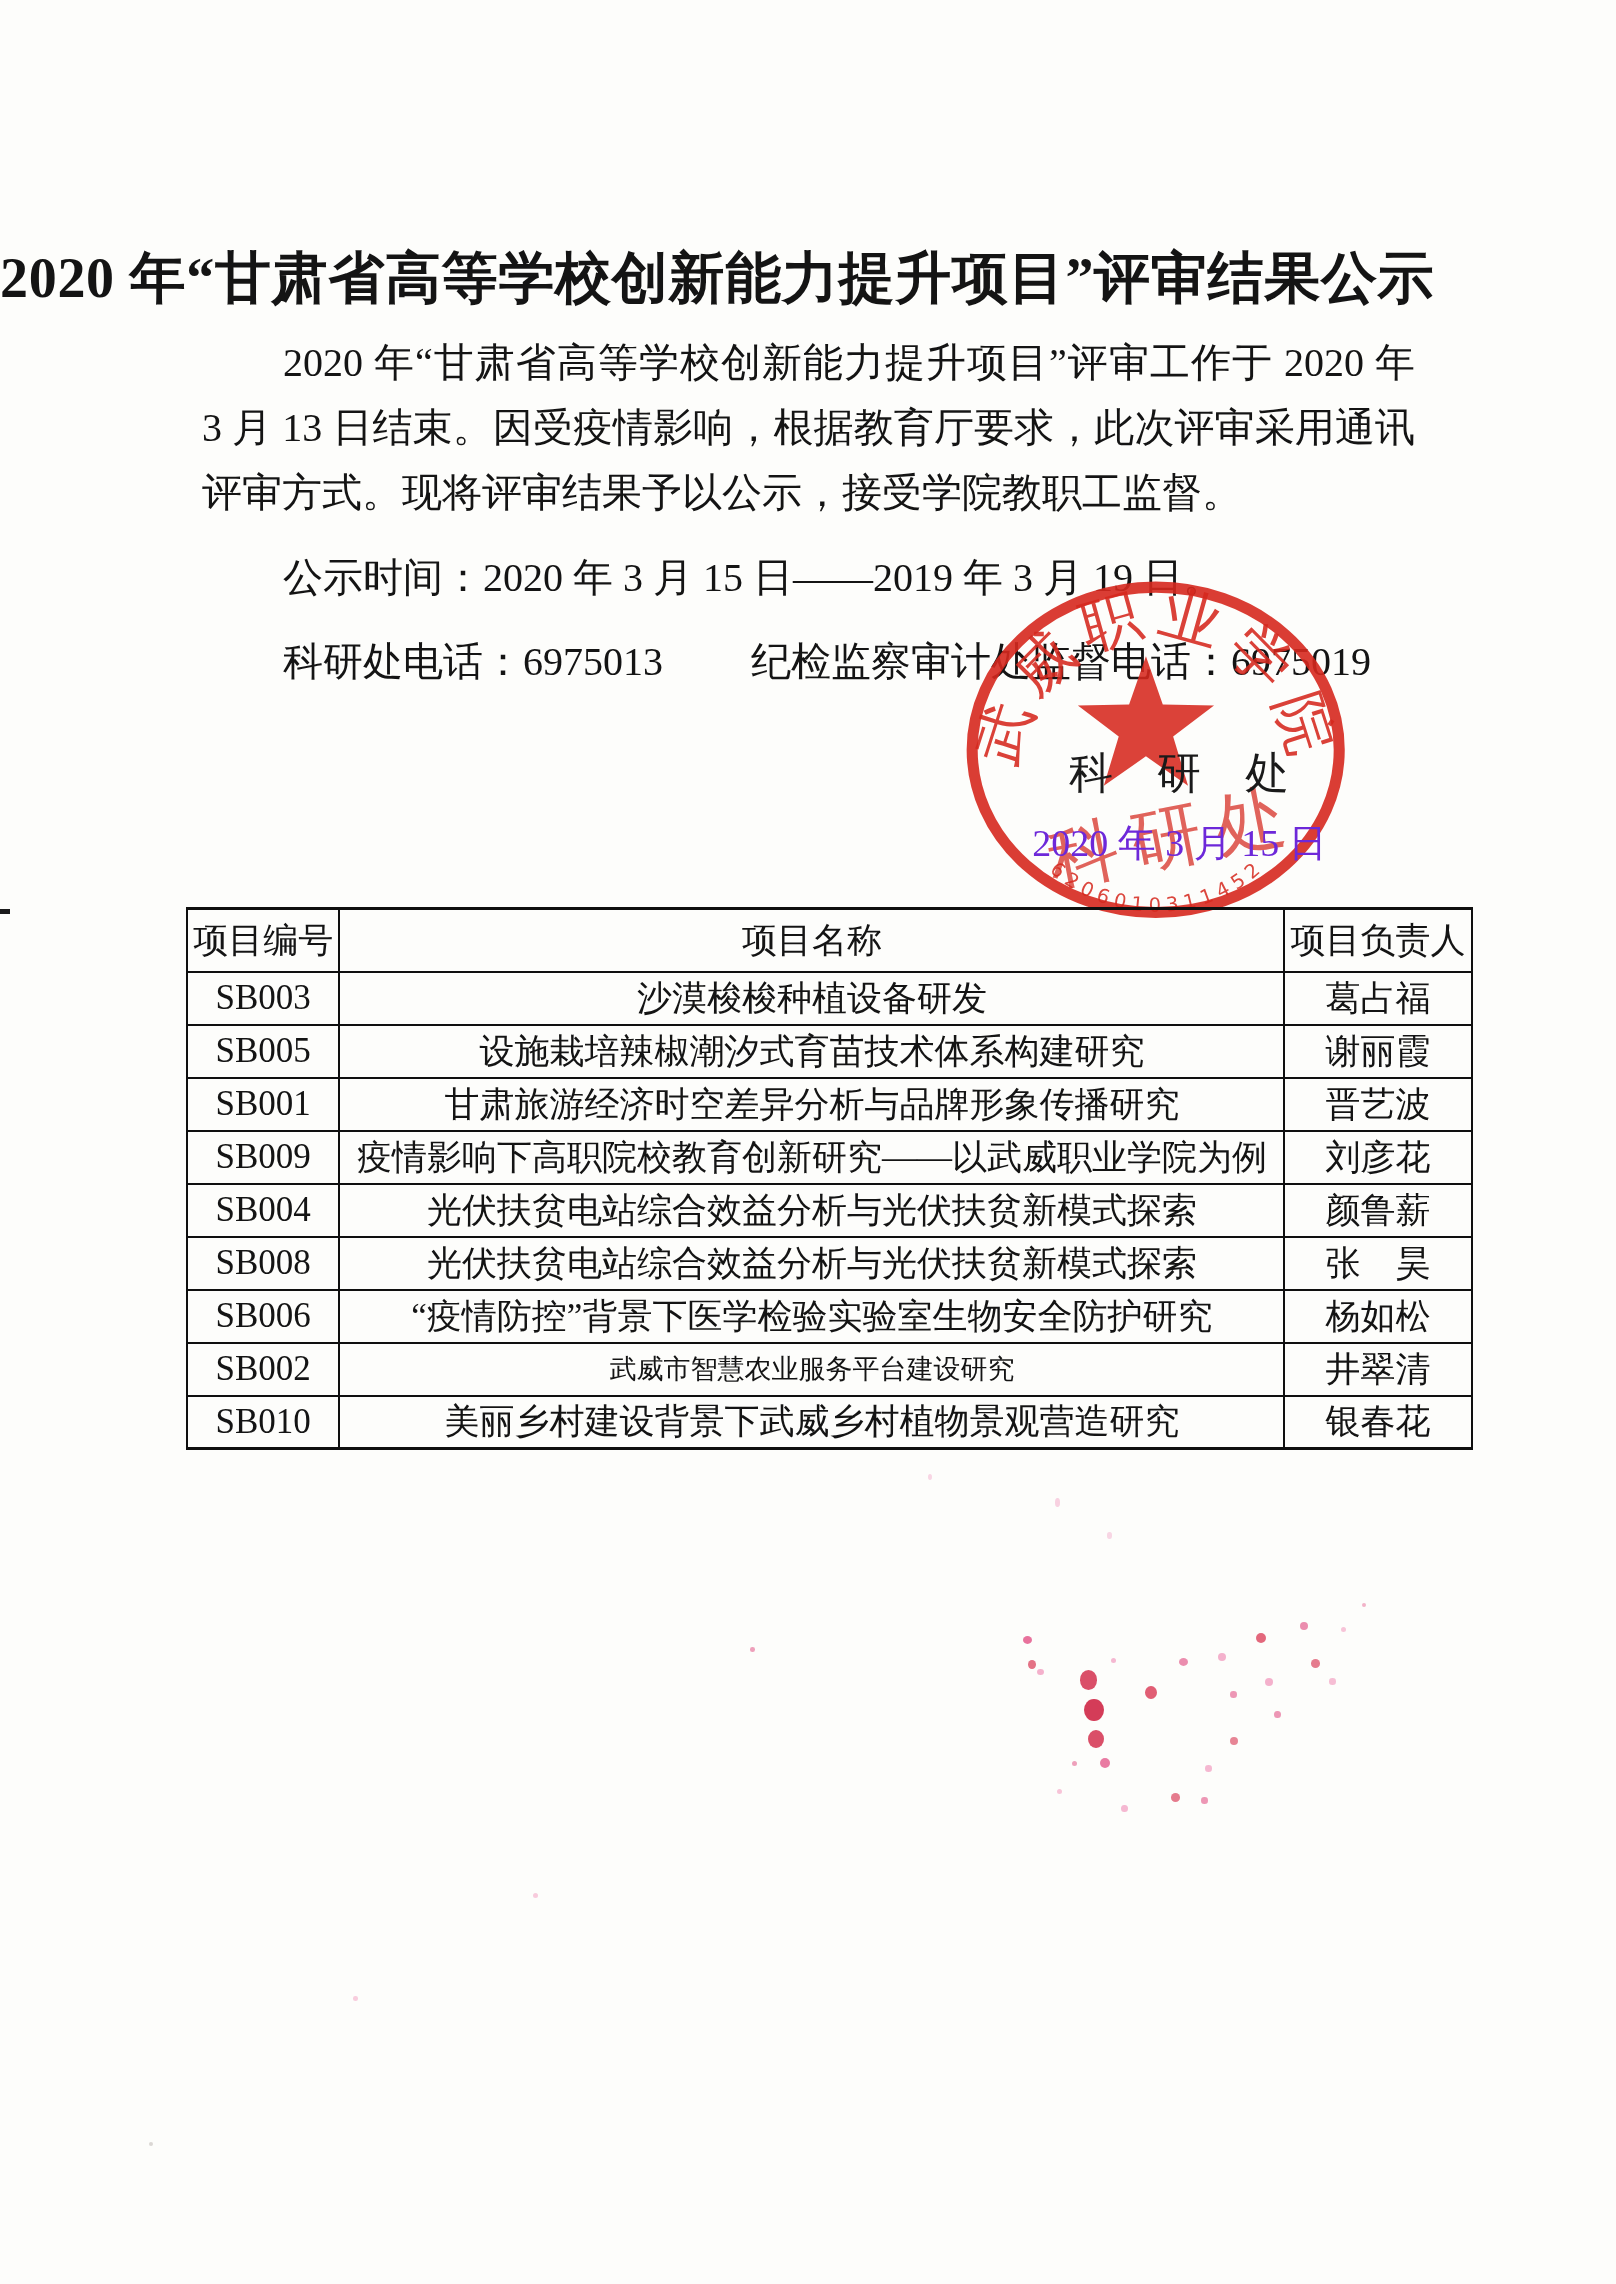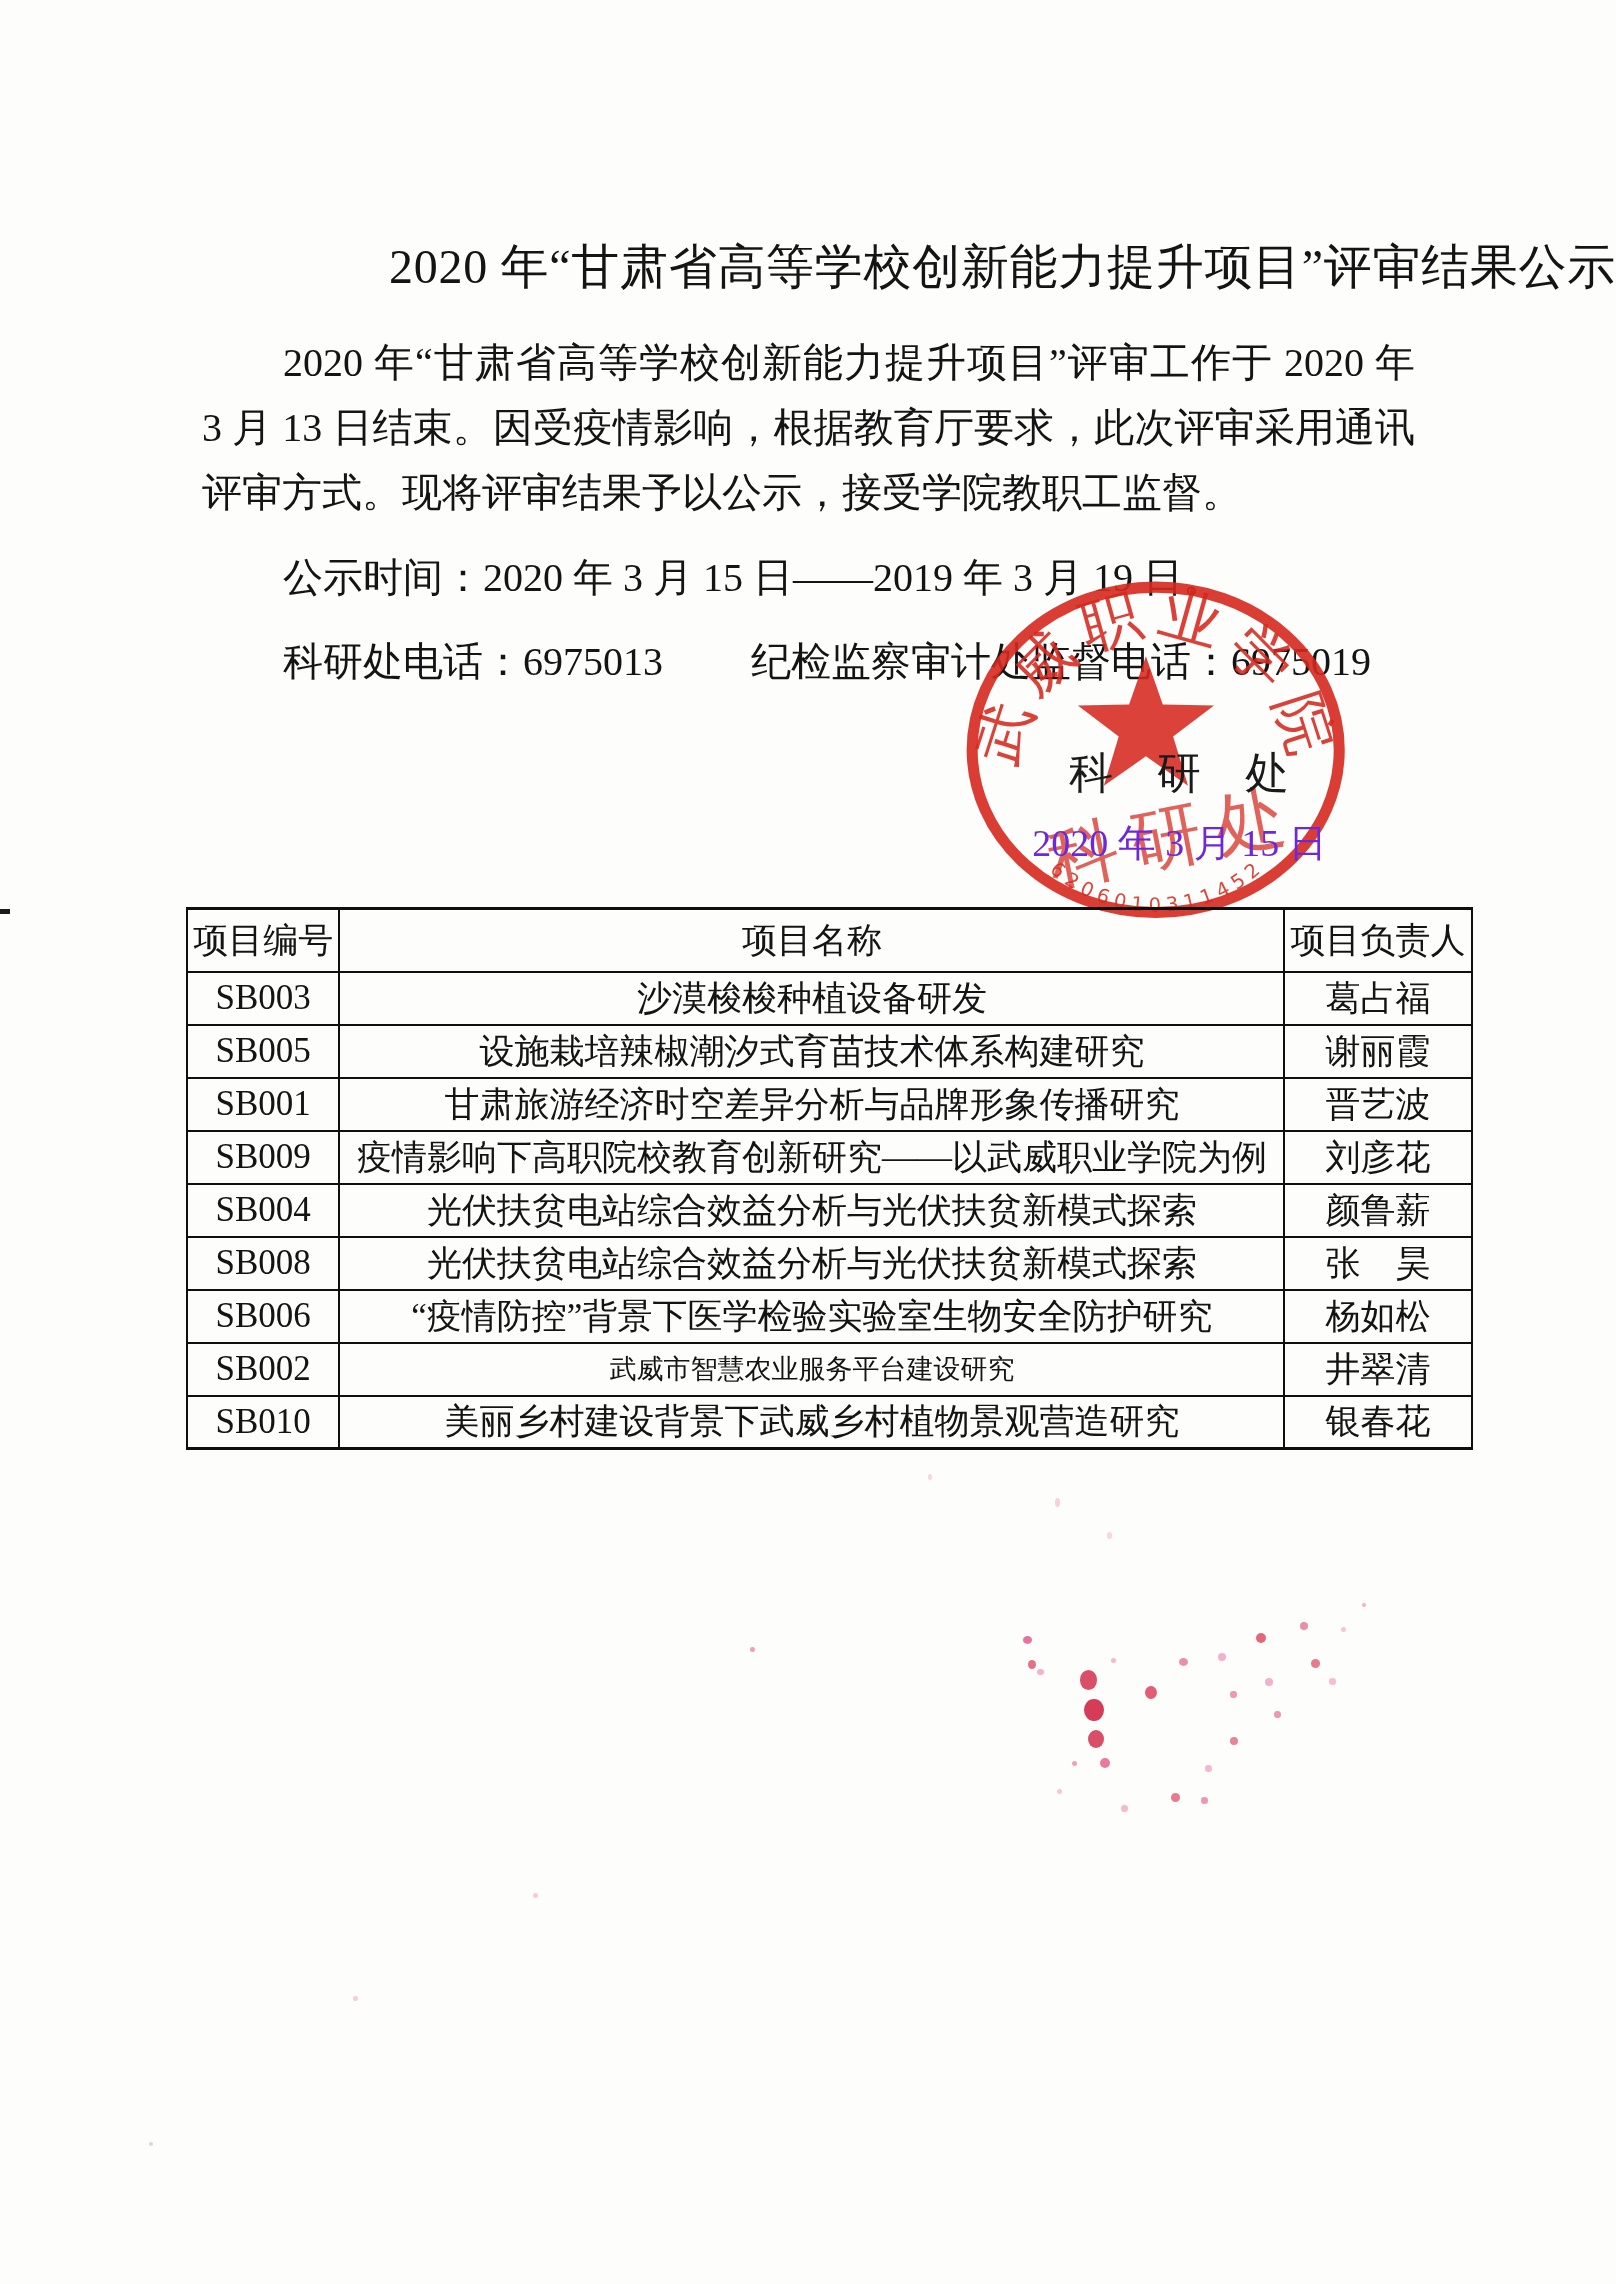--- a/index.html
+++ b/index.html
@@ -6,22 +6,22 @@
   .page{
     position:relative;
     width:1616px;height:2284px;
     background:#fdfdfb;
     overflow:hidden;
     font-family:"Liberation Serif","DejaVu Serif",serif;
     color:#141414;
   }
   .doc-title{
     position:absolute;top:203px;left:0;width:100%;
-    text-align:right;
-    font-size:48px;font-weight:normal;
+    text-align:left;
+    font-size:56px;font-weight:bold;
     letter-spacing:0.7px;
     font-family:"Liberation Serif","DejaVu Serif",serif;
   }
   .body-text{
     position:absolute;top:330px;left:202px;width:1213px;
     font-size:40px;line-height:65px;
   }
   .body-text p{margin:0;padding:0;}
   .para-main{text-align:justify;text-indent:81px;}
   .para-line{text-indent:81px;margin-top:19.5px !important;}

